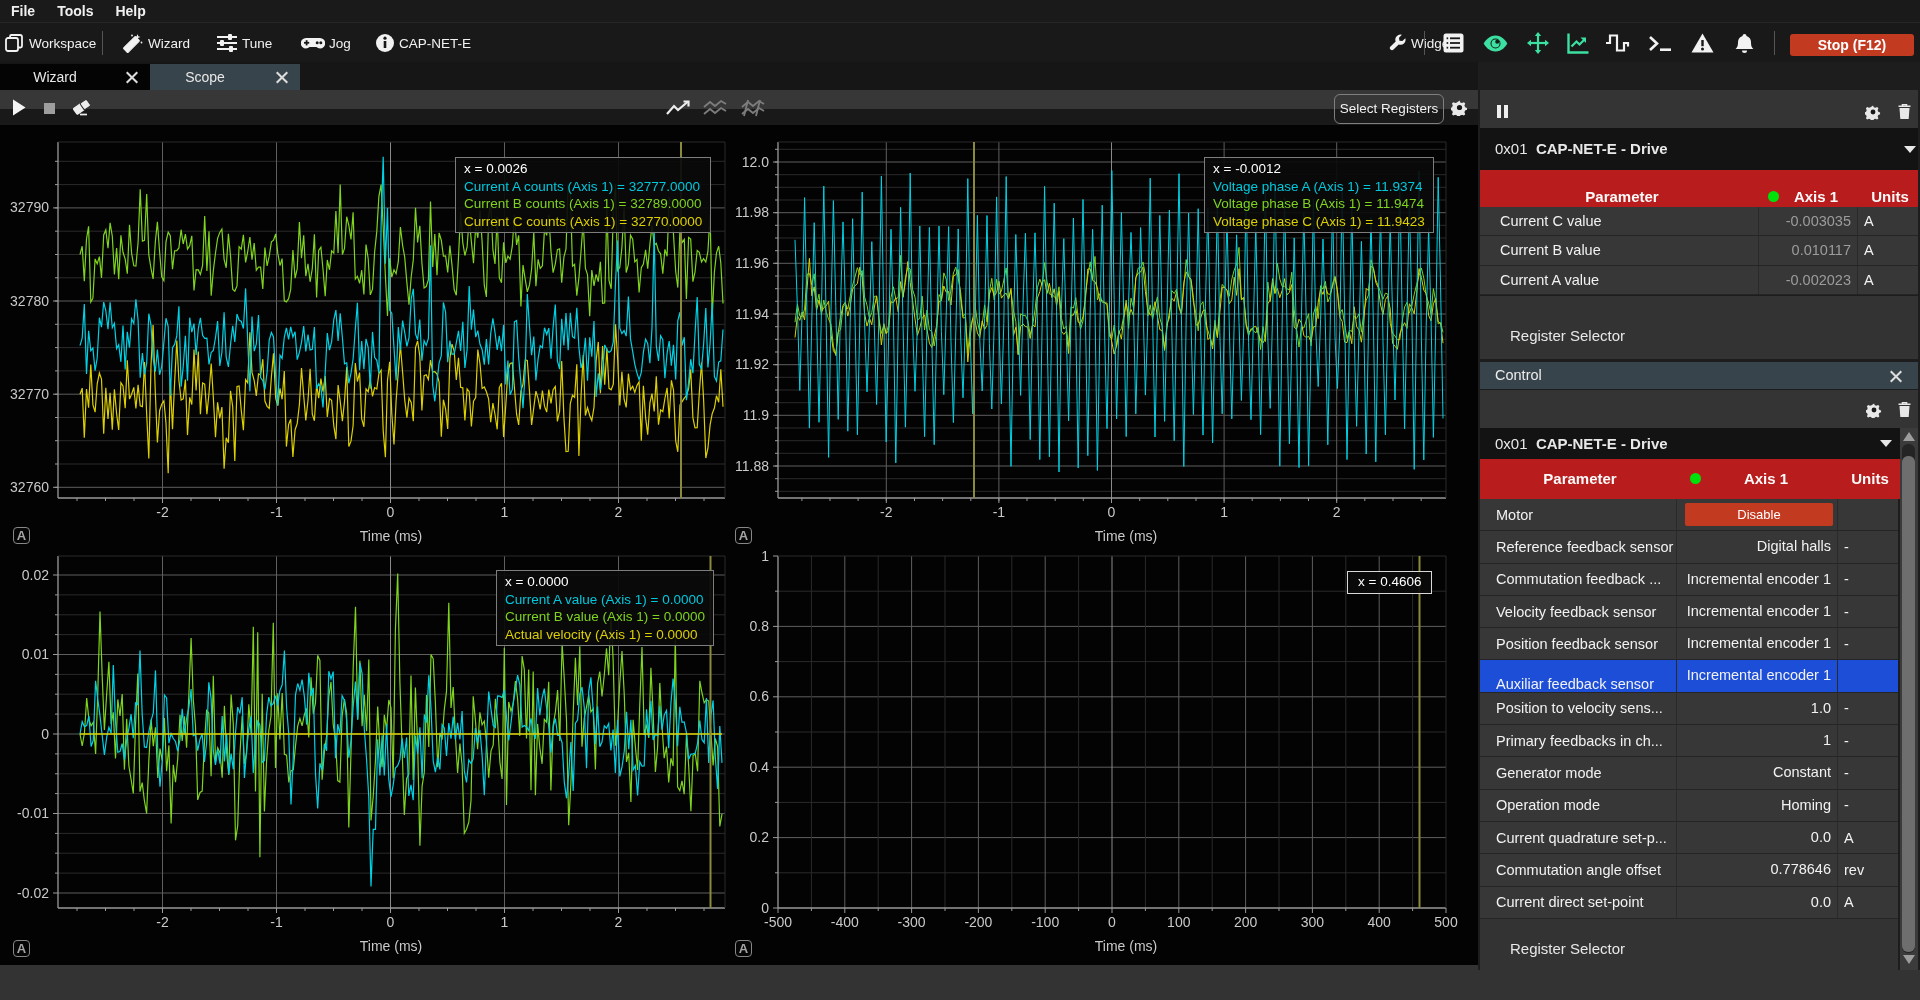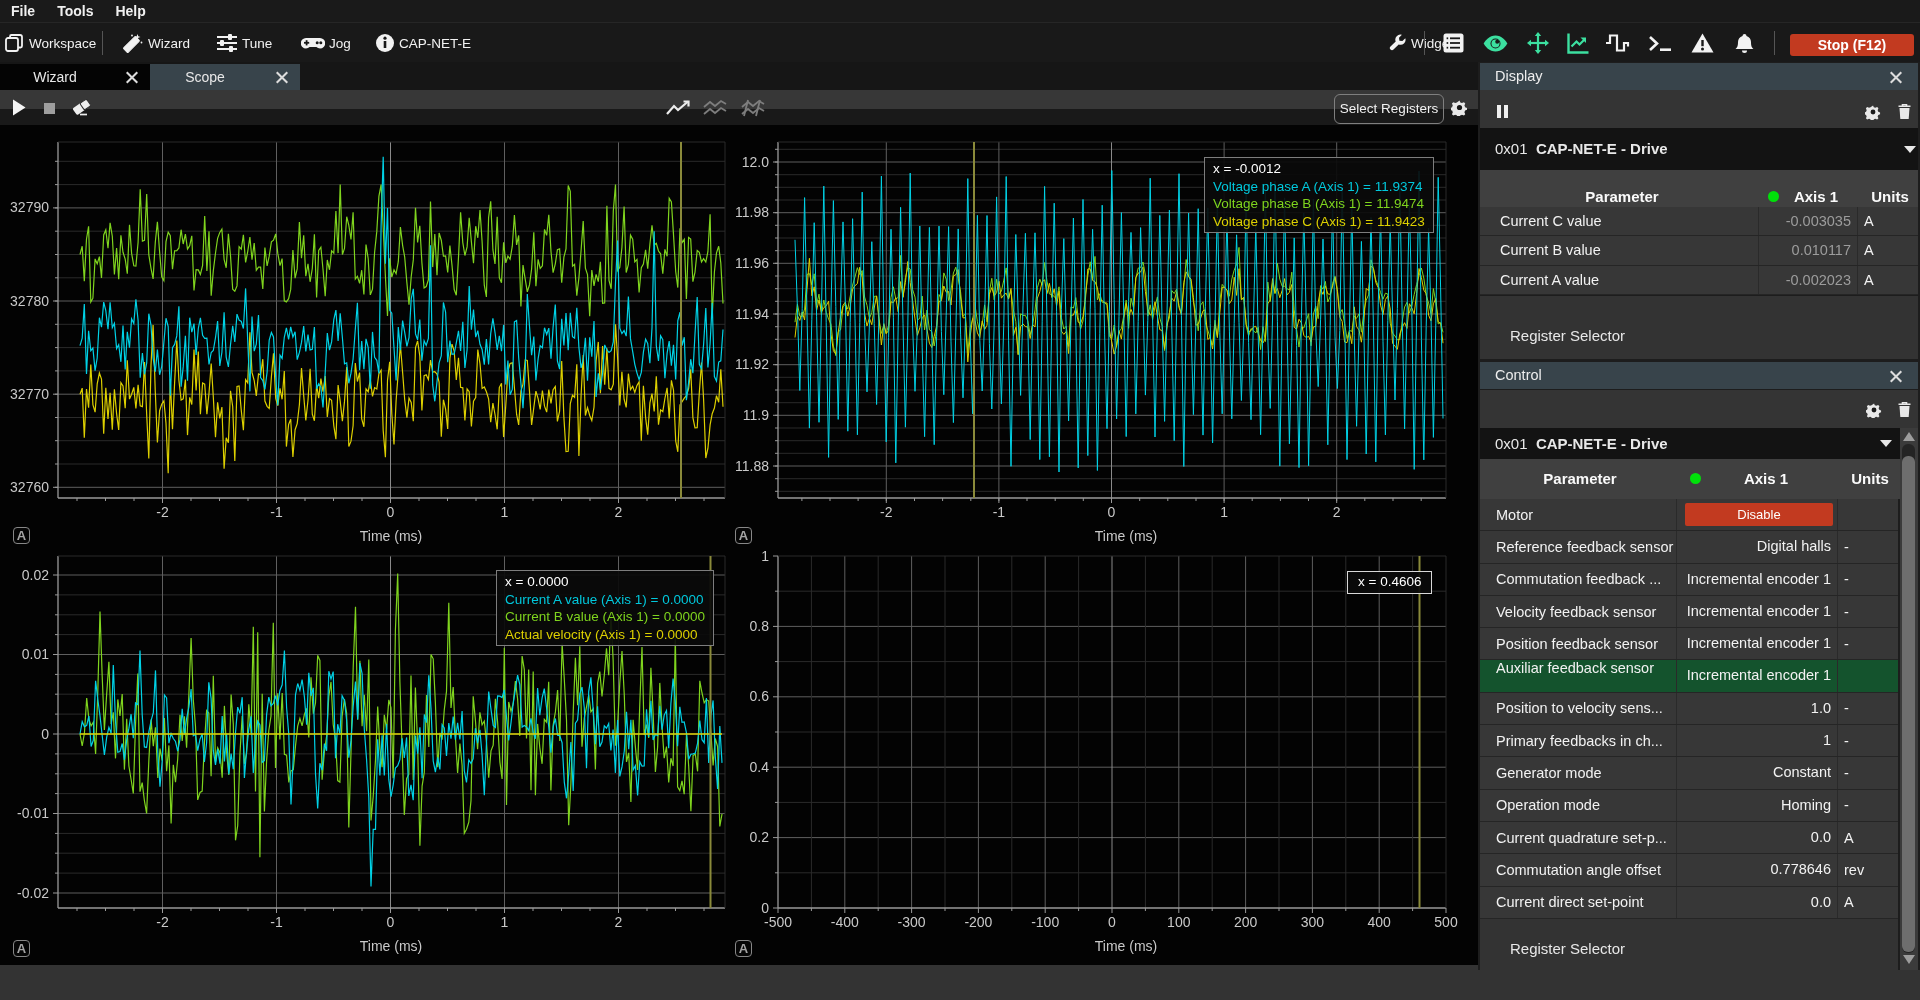--- a/index.html
+++ b/index.html
@@ -22,21 +22,21 @@
 .tab .tlabel { position:absolute; left:0; right:40px; text-align:center; top:5px; }
 #scopebar { position:absolute; left:0; top:90px; width:1478px; height:19px; background:#373737; }
 #chartarea { position:absolute; left:0; top:125px; width:1478px; height:841px; background:#030303; }
 #bottomstrip { position:absolute; left:0; top:965px; width:1920px; height:35px; background:#333; }
 #rightpanel { position:absolute; left:1478px; top:62px; width:442px; height:908px; background:#1d1d1d; font-size:14.5px; }
 .widget-header { position:absolute; left:2px; width:438px; height:27px; background:#38444b;
   font-size:14.5px; color:#eee; }
 .widget-header .whlabel { position:absolute; left:15px; top:5px; }
 .tool-row { position:absolute; left:2px; width:438px; background:#343434; }
 .device-row { position:absolute; left:2px; width:438px; background:#131313; font-size:15px; }
-.thead { position:absolute; left:2px; width:438px; background:#404040; font-weight:bold; font-size:15px; color:#fafafa; }
+.thead { position:absolute; left:2px; width:438px; background:#b91c1c; font-weight:bold; font-size:15px; color:#fafafa; }
 .greendot { position:absolute; width:11px; height:11px; border-radius:6px; background:#00e00a; }
 .xicon { position:absolute; width:12px; height:12px; }
 .xicon:before, .xicon:after { content:""; position:absolute; left:5px; top:-1px; width:2px; height:15px; background:#ddd; }
 .xicon:before { transform:rotate(45deg); }
 .xicon:after { transform:rotate(-45deg); }
 .tooltip { position:absolute; background:rgba(10,10,10,0.92); border:1px solid #7d7d7d;
   font-size:13.5px; line-height:17.6px; padding:2px 8px 2px 8px; white-space:nowrap; color:#fff; }
 .tooltip .tc { color:#00c8dc; } .tooltip .tg { color:#7fd41e; } .tooltip .ty { color:#ddd000; }
 .abtn { position:absolute; width:17px; height:17px; border:1.5px solid #878787; border-radius:4px;
   color:#a5a5a5; font-size:13px; font-weight:bold; text-align:center; line-height:15px; background:#060606; }
@@ -591,42 +591,42 @@
 <text x="769.0" y="912.5" text-anchor="end" font-size="14" fill="#c9c9c9" font-weight="normal">0</text>
 <text x="769.0" y="842.1" text-anchor="end" font-size="14" fill="#c9c9c9" font-weight="normal">0.2</text>
 <text x="769.0" y="771.7" text-anchor="end" font-size="14" fill="#c9c9c9" font-weight="normal">0.4</text>
 <text x="769.0" y="701.3" text-anchor="end" font-size="14" fill="#c9c9c9" font-weight="normal">0.6</text>
 <text x="769.0" y="630.9" text-anchor="end" font-size="14" fill="#c9c9c9" font-weight="normal">0.8</text>
 <text x="769.0" y="560.5" text-anchor="end" font-size="14" fill="#c9c9c9" font-weight="normal">1</text>
 <text x="1126.0" y="951.0" text-anchor="middle" font-size="14" fill="#c9c9c9" font-weight="normal">Time (ms)</text>
 <line x1="1419.5" y1="556" x2="1419.5" y2="908" stroke="#8a8a3a" stroke-width="2"></line>
 </svg>
 
+<div class="tooltip" style="left:455px; top:32px;"><span style="color:#fff">x = 0.0026</span><br>
+<span class="tc">Current A counts (Axis 1) = 32777.0000</span><br>
+<span class="tg">Current B counts (Axis 1) = 32789.0000</span><br>
+<span class="ty">Current C counts (Axis 1) = 32770.0000</span></div>
 <div class="tooltip" style="left:1204px; top:32px;"><span style="color:#fff">x = -0.0012</span><br>
 <span class="tc">Voltage phase A (Axis 1) = 11.9374</span><br>
 <span class="tg">Voltage phase B (Axis 1) = 11.9474</span><br>
 <span class="ty">Voltage phase C (Axis 1) = 11.9423</span></div>
 <div class="tooltip" style="left:496px; top:445px;"><span style="color:#fff">x = 0.0000</span><br>
 <span class="tc">Current A value (Axis 1) = 0.0000</span><br>
 <span class="tg">Current B value (Axis 1) = 0.0000</span><br>
 <span class="ty">Actual velocity (Axis 1) = 0.0000</span></div>
 <div class="tooltip" style="left:1347px; top:446px; border-color:#d8d8d8; padding:1px 10px 2px 10px;"><span style="color:#fff">x = 0.4606</span></div>
 <div class="abtn" style="left:13px; top:402px;">A</div>
 <div class="abtn" style="left:735px; top:402px;">A</div>
 <div class="abtn" style="left:13px; top:815px;">A</div>
 <div class="abtn" style="left:735px; top:815px;">A</div>
 
 </div>
 <div id="bottomstrip"></div>
 <div id="rightpanel">
 
-<div class="widget-header" style="top:1px;">
-      <div class="whlabel">Display</div>
-      <div class="xicon" style="right:16px; top:8px;"></div>
-    </div>
 <div class="tool-row" style="top:28px; height:38px;">
   <div class="abs" style="left:17px; top:15px; width:4px; height:13px; background:#f0f0f0;"></div>
   <div class="abs" style="left:24px; top:15px; width:4px; height:13px; background:#f0f0f0;"></div>
   <div class="abs" style="left:385px; top:14px;"><svg width="16" height="16" viewBox="0 0 17 17">
           <path d="M8.5 0.5 l0.9 2.2 a6 6 0 0 1 1.8 0.75 l2.3 -0.95 1.5 1.5 -0.95 2.3 a6 6 0 0 1 0.75 1.8 l2.2 0.9 0 2.1 -2.2 0.9 a6 6 0 0 1 -0.75 1.8 l0.95 2.3 -1.5 1.5 -2.3 -0.95 a6 6 0 0 1 -1.8 0.75 l-0.9 2.2 -2.1 0 -0.9 -2.2 a6 6 0 0 1 -1.8 -0.75 l-2.3 0.95 -1.5 -1.5 0.95 -2.3 a6 6 0 0 1 -0.75 -1.8 l-2.2 -0.9 0 -2.1 2.2 -0.9 a6 6 0 0 1 0.75 -1.8 l-0.95 -2.3 1.5 -1.5 2.3 0.95 a6 6 0 0 1 1.8 -0.75 z" transform="translate(1.05,1.05) scale(0.88)" fill="#e8e8e8"></path>
           <circle cx="8.5" cy="8.5" r="2.6" fill="#191919"></circle>
         </svg></div>
   <div class="abs" style="left:418px; top:14px;"><svg width="13" height="15" viewBox="0 0 13 15">
           <path d="M0.5 2.2 h12 M4.5 2 v-1.5 h4 v1.5" fill="none" stroke="#e8e8e8" stroke-width="1.6"></path>
           <path d="M1.5 4 h10 l-0.8 11 h-8.4 z" fill="#e8e8e8"></path>
@@ -712,21 +712,21 @@
       <div style="display:flex; height:32.3px; background:#373737; border-bottom:1px solid #252525; align-items:center;">
 <div style="width:196px; padding-left:16px; color:#f2f2f2; white-space:nowrap; overflow:hidden;">Velocity feedback sensor</div>
 <div style="width:162px; text-align:right; color:#f2f2f2; border-left:1px solid #2a2a2a; border-right:1px solid #2a2a2a; padding-right:6px; height:100%; line-height:31px;">Incremental encoder 1</div>
 <div style="flex:1; padding-left:6px; color:#f2f2f2;">-</div>
       </div>
       <div style="display:flex; height:32.3px; background:#373737; border-bottom:1px solid #252525; align-items:center;">
 <div style="width:196px; padding-left:16px; color:#f2f2f2; white-space:nowrap; overflow:hidden;">Position feedback sensor</div>
 <div style="width:162px; text-align:right; color:#f2f2f2; border-left:1px solid #2a2a2a; border-right:1px solid #2a2a2a; padding-right:6px; height:100%; line-height:31px;">Incremental encoder 1</div>
 <div style="flex:1; padding-left:6px; color:#f2f2f2;">-</div>
       </div>
-      <div style="display:flex; height:32.3px; background:#14532d; border-bottom:1px solid #252525; align-items:flex-start;">
+      <div style="display:flex; height:32.3px; background:#1d4ed8; border-bottom:1px solid #252525; align-items:flex-end;">
 <div style="width:196px; padding-left:16px; color:#f2f2f2; white-space:nowrap; overflow:hidden;">Auxiliar feedback sensor</div>
 <div style="width:162px; text-align:right; color:#f2f2f2; border-left:1px solid #2a2a2a; border-right:1px solid #2a2a2a; padding-right:6px; height:100%; line-height:31px;">Incremental encoder 1</div>
 <div style="flex:1; padding-left:6px; color:#f2f2f2;"></div>
       </div>
       <div style="display:flex; height:32.3px; background:#373737; border-bottom:1px solid #252525; align-items:center;">
 <div style="width:196px; padding-left:16px; color:#f2f2f2; white-space:nowrap; overflow:hidden;">Position to velocity sens...</div>
 <div style="width:162px; text-align:right; color:#f2f2f2; border-left:1px solid #2a2a2a; border-right:1px solid #2a2a2a; padding-right:6px; height:100%; line-height:31px;">1.0</div>
 <div style="flex:1; padding-left:6px; color:#f2f2f2;">-</div>
       </div>
       <div style="display:flex; height:32.3px; background:#373737; border-bottom:1px solid #252525; align-items:center;">

